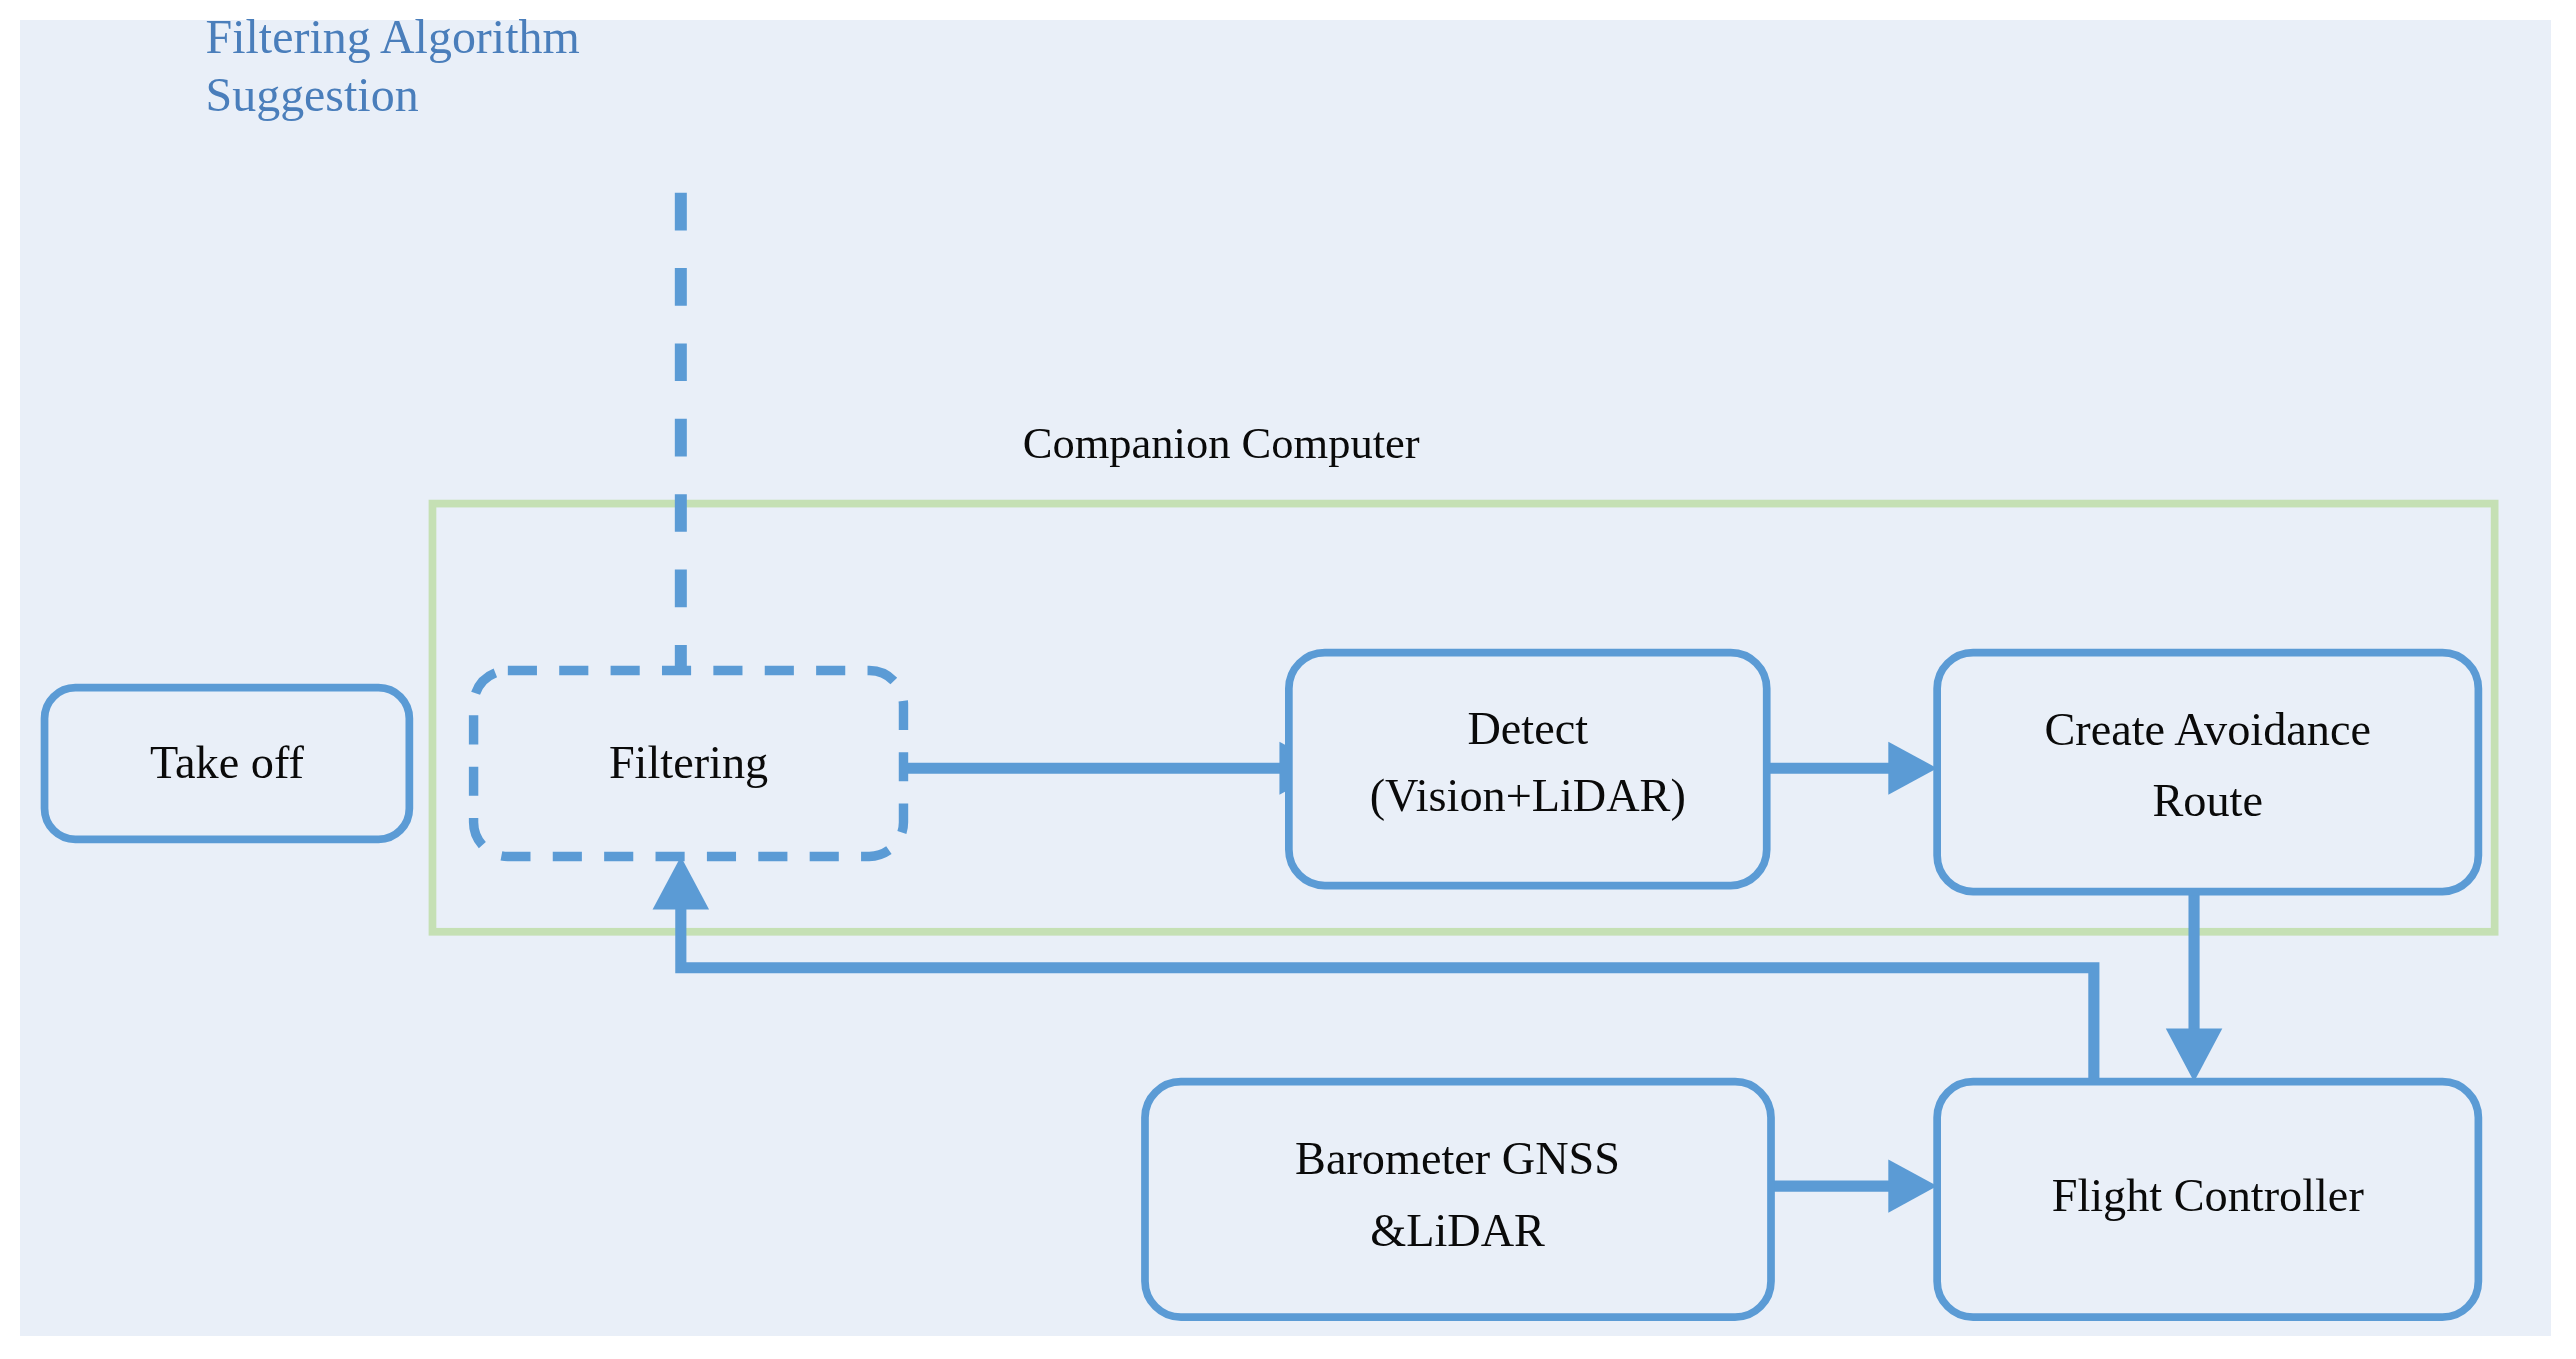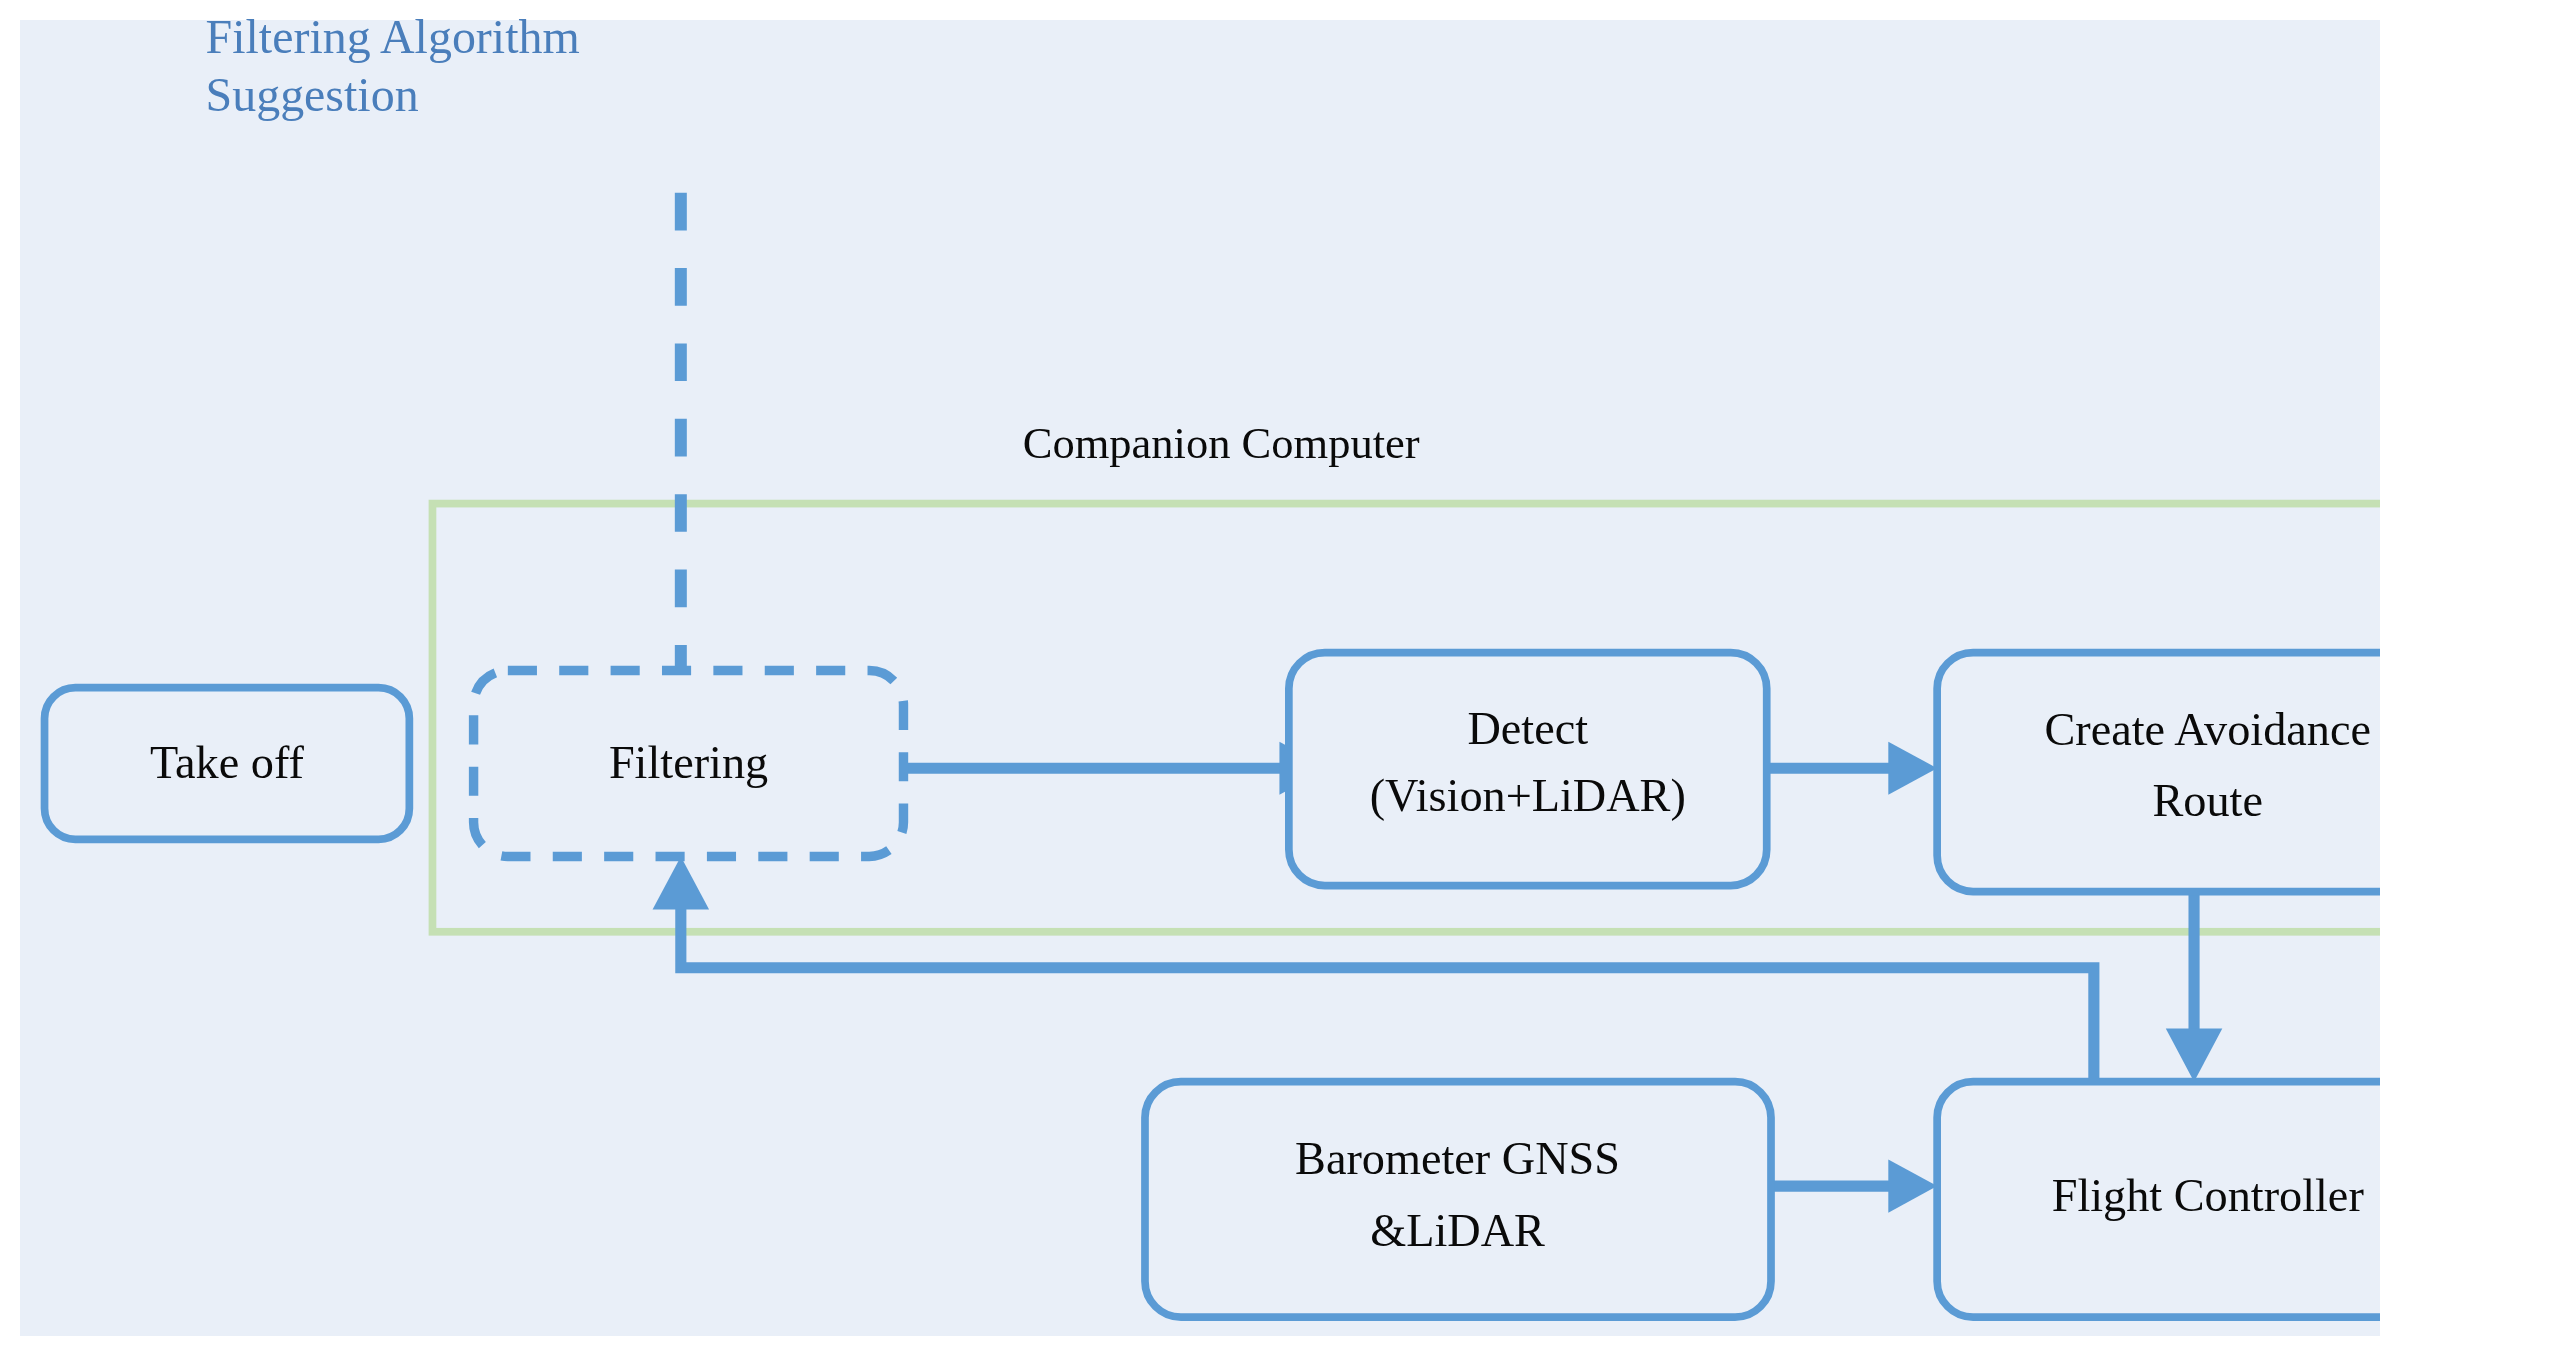--- a/index.html
+++ b/index.html
@@ -3,21 +3,21 @@
 <meta charset="utf-8">
 <title>UAV Obstacle Avoidance Pipeline Diagram</title>
 <style>
   html, body {
     margin: 0;
     padding: 0;
     background: #ffffff;
   }
   #page {
     position: relative;
-    width: 2380px;
+    width: 2576px;
     height: 1360px;
     background: #ffffff;
     overflow: hidden;
     font-family: "Liberation Serif", "DejaVu Serif", serif;
   }
   #canvas-bg {
     position: absolute;
     left: 19.7px;
     top: 19.7px;
     width: 2531px;

